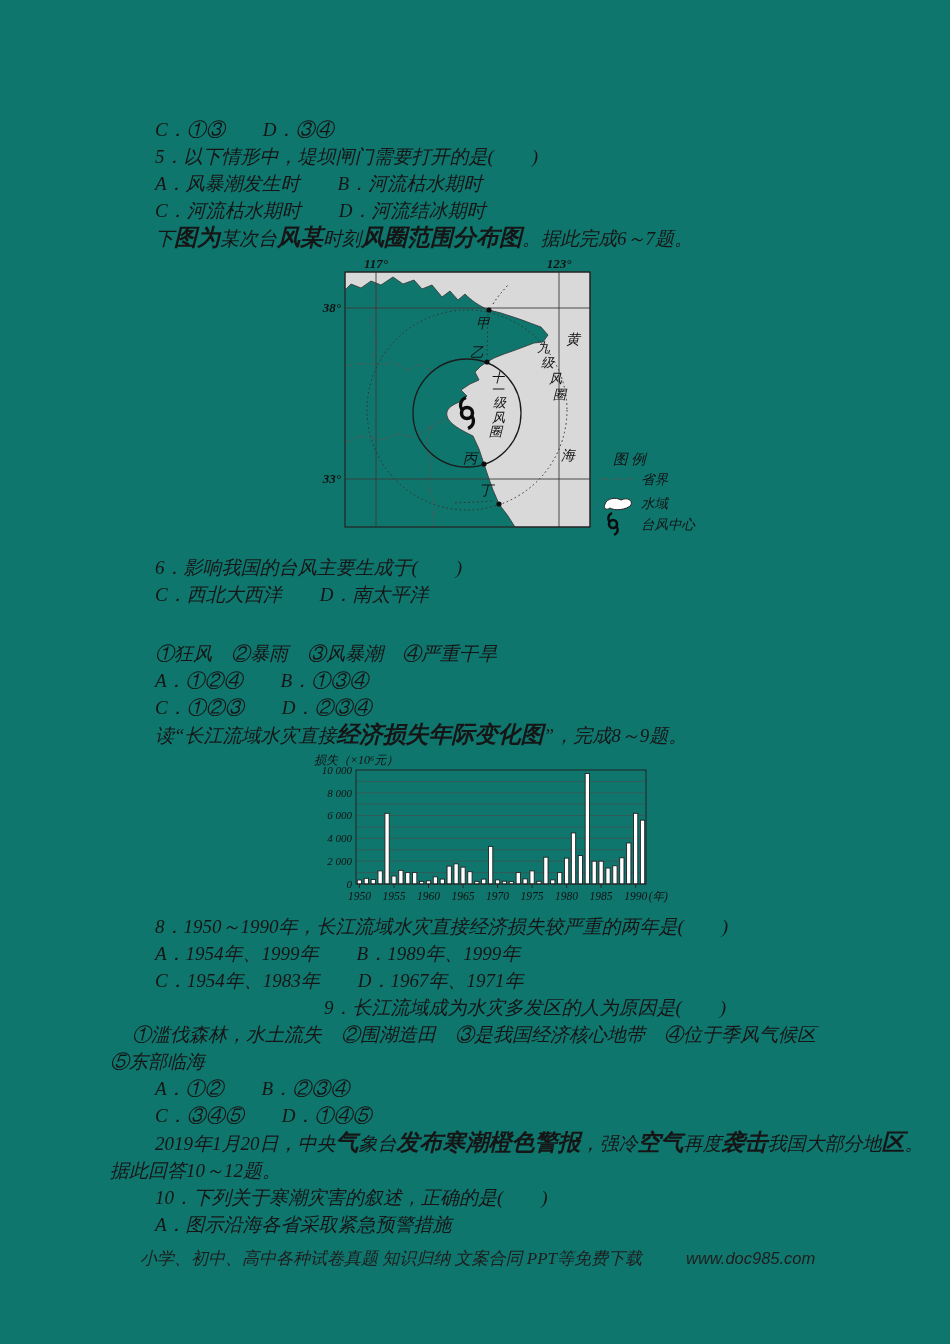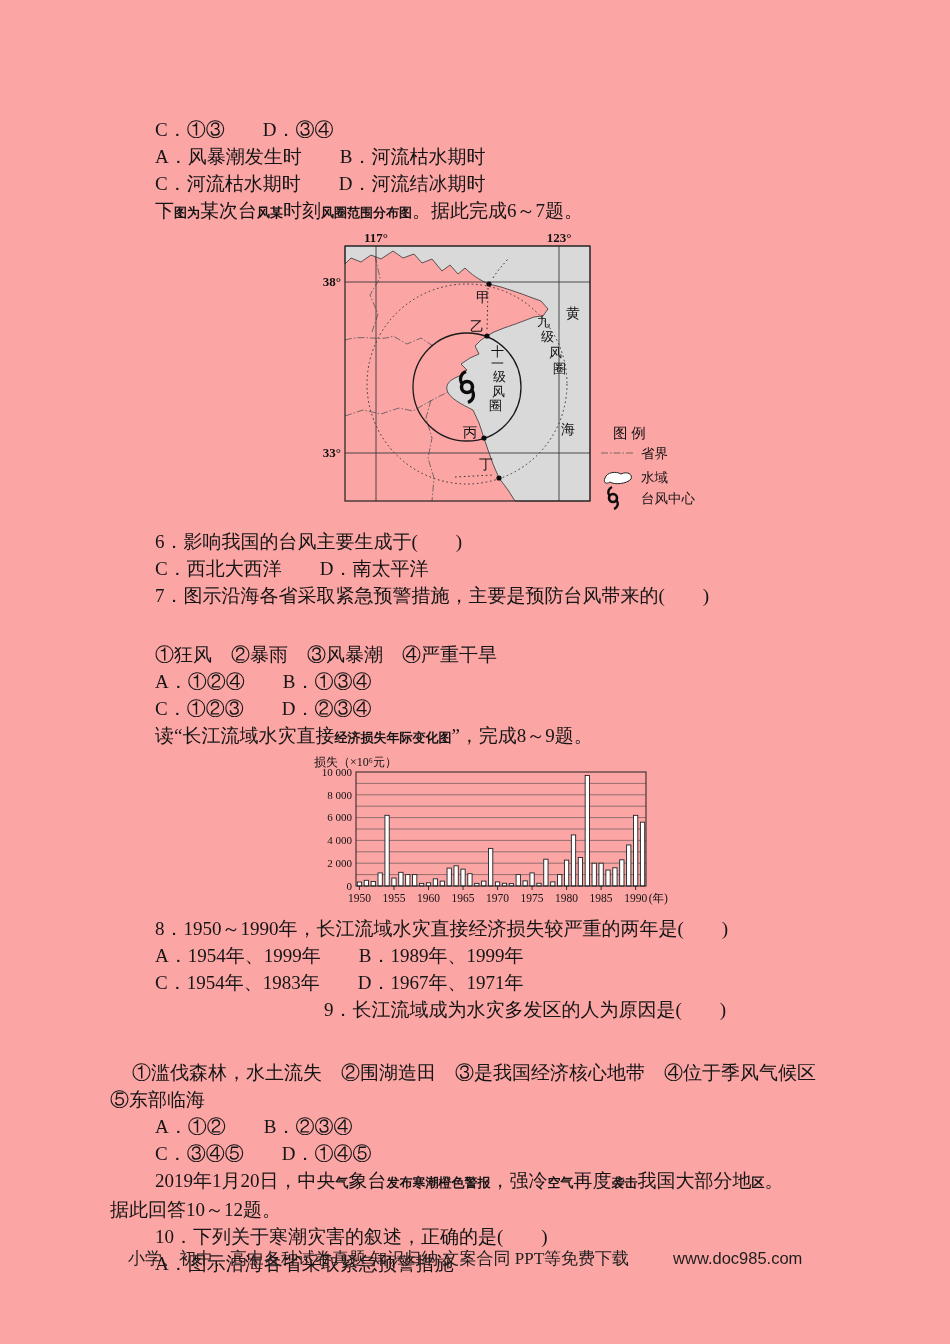--- a/index.html
+++ b/index.html
@@ -1,20 +1,20 @@
 <!DOCTYPE html>
 <html><head>
 <meta charset="utf-8">
 <style>
   html,body{margin:0;padding:0;background:#e8e8e8;}
-  .page{position:relative;width:950px;height:1344px;background:#fca5a5;overflow:hidden;
-        font-family:"Liberation Serif","DejaVu Serif",serif;color:#151515;}
+  .page{position:relative;width:950px;height:1344px;background:#0f766e;overflow:hidden;
+        font-family:"Liberation Serif","DejaVu Serif",serif;color:#151515;font-style:italic;}
   .content{position:absolute;left:110px;top:116px;right:55px;}
   .tline{font-size:19px;line-height:27px;white-space:nowrap;}
-  .bd{font-weight:700;font-family:"Liberation Sans","DejaVu Sans",sans-serif;font-size:13px;}
+  .bd{font-weight:700;font-family:"Liberation Sans","DejaVu Sans",sans-serif;font-size:23px;}
   figure{margin:0;padding:0;}
   .map-fig{margin:6px 0 10px 193px;width:412px;text-align:right;}
   .chart-fig{margin:3px 0 5px 198px;width:365px;}
   svg text{font-family:"Liberation Serif","DejaVu Serif",serif;fill:#111;}
   
   .frame{fill:none;stroke:#222;stroke-width:1.2;}
   .gridline{stroke:#3a3a3a;stroke-width:0.9;}
   .coast{fill:#d9d9d9;stroke:#333;stroke-width:0.8;}
   .pv{fill:none;stroke:#555;stroke-width:0.8;stroke-dasharray:7 2 1.5 2;}
   .dot9{fill:none;stroke:#333;stroke-width:1;stroke-dasharray:1.6 2.8;}
@@ -26,31 +26,32 @@
   .deg{font-size:13px;font-weight:bold;}
   .leg{font-size:13.5px;}
   
   .cframe{fill:none;stroke:#222;stroke-width:1;}
   .cgrid{stroke:#4a4a4a;stroke-width:0.6;}
   .cbar{fill:#ffffff;stroke:#222;stroke-width:0.9;}
   .ctick{stroke:#222;stroke-width:0.9;}
   .cyl{font-size:11px;}
   .cxl{font-size:11.5px;}
   .clab{font-size:12px;}
-  .footer{position:absolute;left:128px;top:1247px;font-size:17px;color:#1d1d1d;white-space:nowrap;}
+  .footer{position:absolute;left:140px;top:1247px;font-size:17px;color:#1d1d1d;white-space:nowrap;}
   .footer .site{margin-left:44px;font-family:"Liberation Sans","DejaVu Sans",sans-serif;font-size:16.5px;}
 </style>
 </head>
 <body>
 
 <div class="page">
   <div class="content">
 
     <div>
         <div class="tline" style="padding-left: 45px;"><span>C．①③　　D．③④</span></div>
+        <div class="tline" style="padding-left: 45px;"><span>5．以下情形中，堤坝闸门需要打开的是(　　)</span></div>
         <div class="tline" style="padding-left: 45px;"><span>A．风暴潮发生时　　B．河流枯水期时</span></div>
         <div class="tline" style="padding-left: 45px;"><span>C．河流枯水期时　　D．河流结冰期时</span></div>
         <div class="tline" style="padding-left: 45px;"><span>下</span><span class="bd">图为</span><span>某次台</span><span class="bd">风某</span><span>时刻</span><span class="bd">风圈范围分布图</span><span>。据此完成6～7题。</span></div>
       </div>
 
     <figure class="map-fig">
       <svg width="412" height="282" viewBox="0 0 412 282">
 
         <path class="coast" d="M 42,14 L 287,14 L 287,269 L 212,269 L 205,258 L 199,250 L 196,246 L 190,232 L 185,218 L 181,206 L 176,191 L 170,178 C 158,172 146,166 144,158 C 142,150 151,146 159,143 L 164,138 L 158,132 L 167,126 L 176,122 L 172,114 L 178,108 L 184,104 L 191,100 L 201,96 C 213,92 223,88 231,85 L 240,84 L 245,77 L 238,69 L 227,65 C 217,61 207,58 198,55 L 186,52 C 176,48 168,42 162,36 L 155,42 L 147,33 L 139,39 L 129,27 L 119,31 L 111,22 L 100,26 L 90,19 L 78,27 L 68,23 L 58,30 L 48,26 L 42,32 Z"></path>
 
@@ -116,21 +117,20 @@
             <path class="ty" stroke-width="2.4" d="M 313.8,268.5 C 315.8,272 314.4,275.5 311,277"></path>
           </g>
           <text class="leg" x="338" y="271">台风中心</text>
         </g>
       </svg>
     </figure>
 
     <div>
         <div class="tline" style="padding-left: 45px;"><span>6．影响我国的台风主要生成于(　　)</span></div>
         <div class="tline" style="padding-left: 45px;"><span>C．西北大西洋　　D．南太平洋</span></div>
-        <div class="tline" style="padding-left: 45px;"><span>7．图示沿海各省采取紧急预警措施，主要是预防台风带来的(　　)</span></div>
         <div class="tline" style="padding-left: 45px; margin-top: 32px;"><span>①狂风　②暴雨　③风暴潮　④严重干旱</span></div>
         <div class="tline" style="padding-left: 45px;"><span>A．①②④　　B．①③④</span></div>
         <div class="tline" style="padding-left: 45px;"><span>C．①②③　　D．②③④</span></div>
         <div class="tline" style="padding-left: 45px;"><span>读“长江流域水灾直接</span><span class="bd">经济损失年际变化图</span><span>”，完成8～9题。</span></div>
       </div>
 
     <figure class="chart-fig">
       <svg id="loss-chart-svg" width="365" height="152" viewBox="0 0 365 152">
           <text x="6" y="12" class="clab">损失（×10⁶元）</text>
           <line x1="48" y1="120.6" x2="338" y2="120.6" class="cgrid"></line>
@@ -211,21 +211,21 @@
           <text x="327.64285714285717" y="148" text-anchor="middle" class="cxl">1990</text>
           <text x="340.64285714285717" y="148" class="cxl">(年)</text>
         </svg>
     </figure>
 
     <div>
         <div class="tline" style="padding-left: 45px;"><span>8．1950～1990年，长江流域水灾直接经济损失较严重的两年是(　　)</span></div>
         <div class="tline" style="padding-left: 45px;"><span>A．1954年、1999年　　B．1989年、1999年</span></div>
         <div class="tline" style="padding-left: 45px;"><span>C．1954年、1983年　　D．1967年、1971年</span></div>
         <div class="tline" style="padding-left: 45px; text-align: center;"><span>9．长江流域成为水灾多发区的人为原因是(　　)</span></div>
-        <div class="tline" style="padding-left: 22px; margin-top: 36px;"><span>①滥伐森林，水土流失　②围湖造田　③是我国经济核心地带　④位于季风气候区</span></div>
+        <div class="tline" style="padding-left: 22px;"><span>①滥伐森林，水土流失　②围湖造田　③是我国经济核心地带　④位于季风气候区</span></div>
         <div class="tline" style="padding-left: 0px;"><span>⑤东部临海</span></div>
         <div class="tline" style="padding-left: 45px;"><span>A．①②　　B．②③④</span></div>
         <div class="tline" style="padding-left: 45px;"><span>C．③④⑤　　D．①④⑤</span></div>
         <div class="tline" style="padding-left: 45px;"><span>2019年1月20日，中央</span><span class="bd">气</span><span>象台</span><span class="bd">发布寒潮橙色警报</span><span>，强冷</span><span class="bd">空气</span><span>再度</span><span class="bd">袭击</span><span>我国大部分地</span><span class="bd">区</span><span>。</span></div>
         <div class="tline" style="padding-left: 0px;"><span>据此回答10～12题。</span></div>
         <div class="tline" style="padding-left: 45px;"><span>10．下列关于寒潮灾害的叙述，正确的是(　　)</span></div>
         <div class="tline" style="padding-left: 45px;"><span>A．图示沿海各省采取紧急预警措施</span></div>
       </div>
 
   </div>

